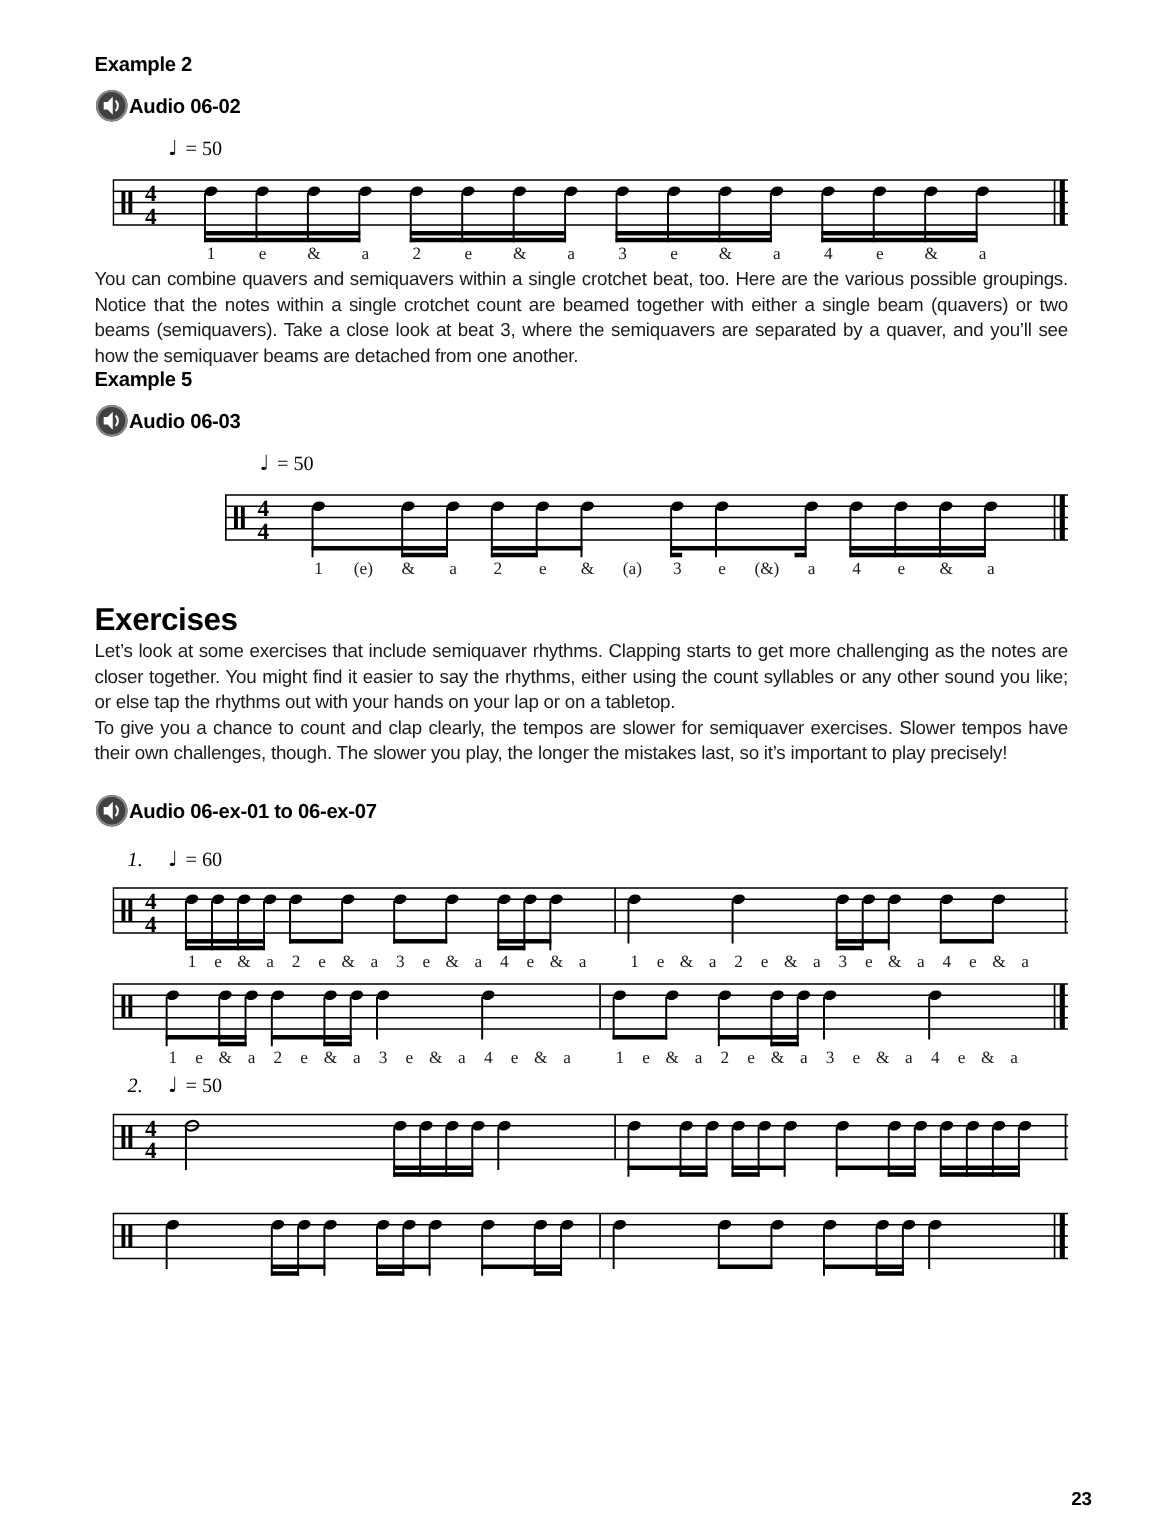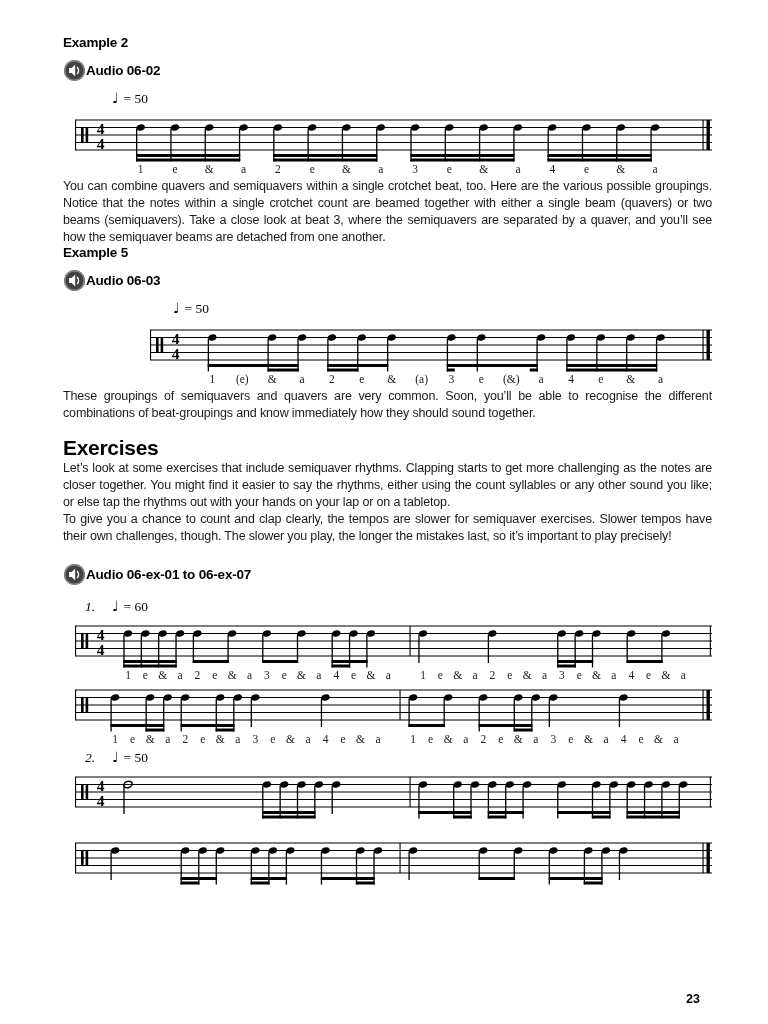--- a/index.html
+++ b/index.html
@@ -45,21 +45,21 @@
   .staff{display:block;}
   .staff svg{display:block;}
   .staff-full{width:637px;margin-left:12px;margin-top:6px;}
   .staff-ex3{width:562px;margin-left:87px;margin-top:6px;}
   .staff-ex1a{margin-top:4px;}
   .staff-ex1b{margin-top:0px;}
   .staff-ex2a{margin-top:4px;}
   .staff-ex2b{margin-top:14px;}
   .mt-ex2hdr{margin-top:2px;}
   .page-num{
-    position:absolute;top:992px;right:68px;
+    position:absolute;top:992px;right:40px;
     font-size:12.5px;font-weight:700;color:#000;
   }
 </style>
 </head>
 <body>
 
 <div class="page">
 
   <h3 class="ex-heading">Example 2</h3>
 
@@ -235,21 +235,20 @@
         <text x="391.11764705882354" y="58.5" text-anchor="middle" fill="#1a1a1a" font-family="&quot;Liberation Serif&quot;,serif" font-size="11.5">a</text>
         <text x="421.00000000000006" y="58.5" text-anchor="middle" fill="#1a1a1a" font-family="&quot;Liberation Serif&quot;,serif" font-size="11.5">4</text>
         <text x="450.8823529411765" y="58.5" text-anchor="middle" fill="#1a1a1a" font-family="&quot;Liberation Serif&quot;,serif" font-size="11.5">e</text>
         <text x="480.764705882353" y="58.5" text-anchor="middle" fill="#1a1a1a" font-family="&quot;Liberation Serif&quot;,serif" font-size="11.5">&amp;</text>
         <text x="510.64705882352945" y="58.5" text-anchor="middle" fill="#1a1a1a" font-family="&quot;Liberation Serif&quot;,serif" font-size="11.5">a</text>
         <rect x="552.5" y="6" width="1.1" height="30" fill="#000"></rect>
         <rect x="556.5" y="6" width="3.4" height="30" fill="#000"></rect>
       </svg>
     </div>
 
-  <p class="body-text mt-para2">These groupings of semiquavers and quavers are very common. Soon, you’ll be able to recognise the different combinations of beat-groupings and know immediately how they should sound together.</p>
 
   <h2 class="big-heading">Exercises</h2>
 
   <p class="body-text mt-para3">Let’s look at some exercises that include semiquaver rhythms. Clapping starts to get more challenging as the notes are closer together. You might find it easier to say the rhythms, either using the count syllables or any other sound you like; or else tap the rhythms out with your hands on your lap or on a tabletop.</p>
 
   <p class="body-text mt-para4">To give you a chance to count and clap clearly, the tempos are slower for semiquaver exercises. Slower tempos have their own challenges, though. The slower you play, the longer the mistakes last, so it’s important to play precisely!</p>
 
   <div class="audio-row mt-audio3">
     <span class="audio-icon">
       <svg viewBox="0 0 24 24">

